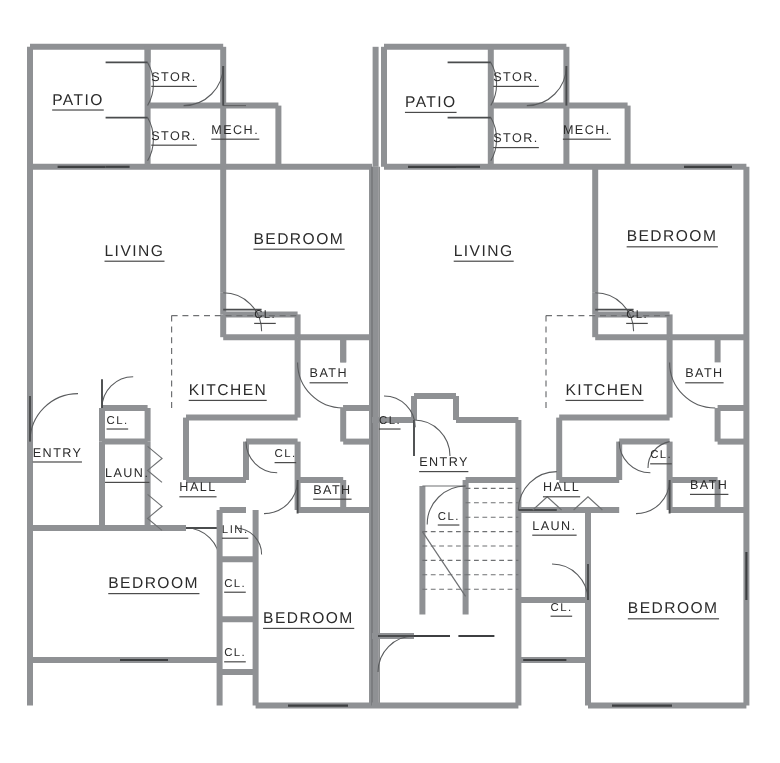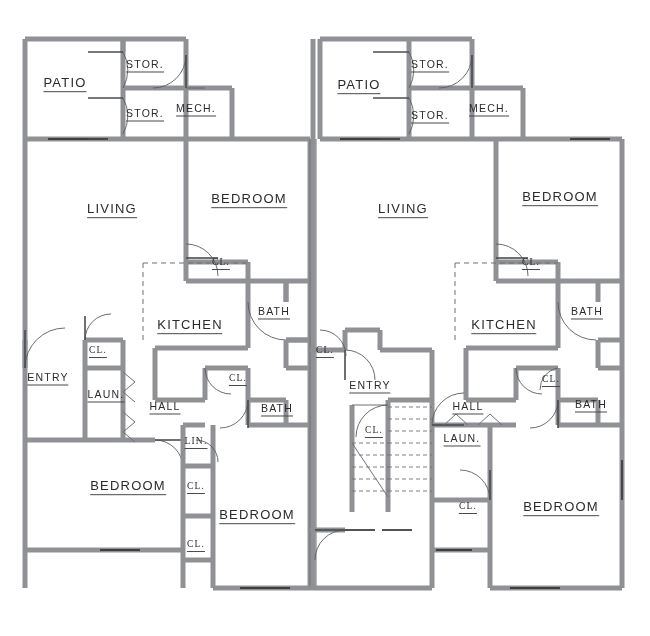--- a/index.html
+++ b/index.html
@@ -19,21 +19,21 @@
     white-space:nowrap;
     letter-spacing:1.2px;
     border-bottom:1px solid #4a4a4a;
     padding-bottom:1px;
     line-height:1.05;
     transform:translate(-50%,-50%);
     pointer-events:none;
   }
   .sz-lg{font-size:13px;}
   .sz-md{font-size:10.5px;}
-  .sz-sm{font-size:9.5px;font-family:Liberation Serif, serif;}
+  .sz-sm{font-size:9.5px;}
 </style>
 </head>
 <body>
 
 <div id="plan-root">
 
   <svg id="plan-svg" viewBox="0 0 650 636">
     <defs>
 
       <style>

